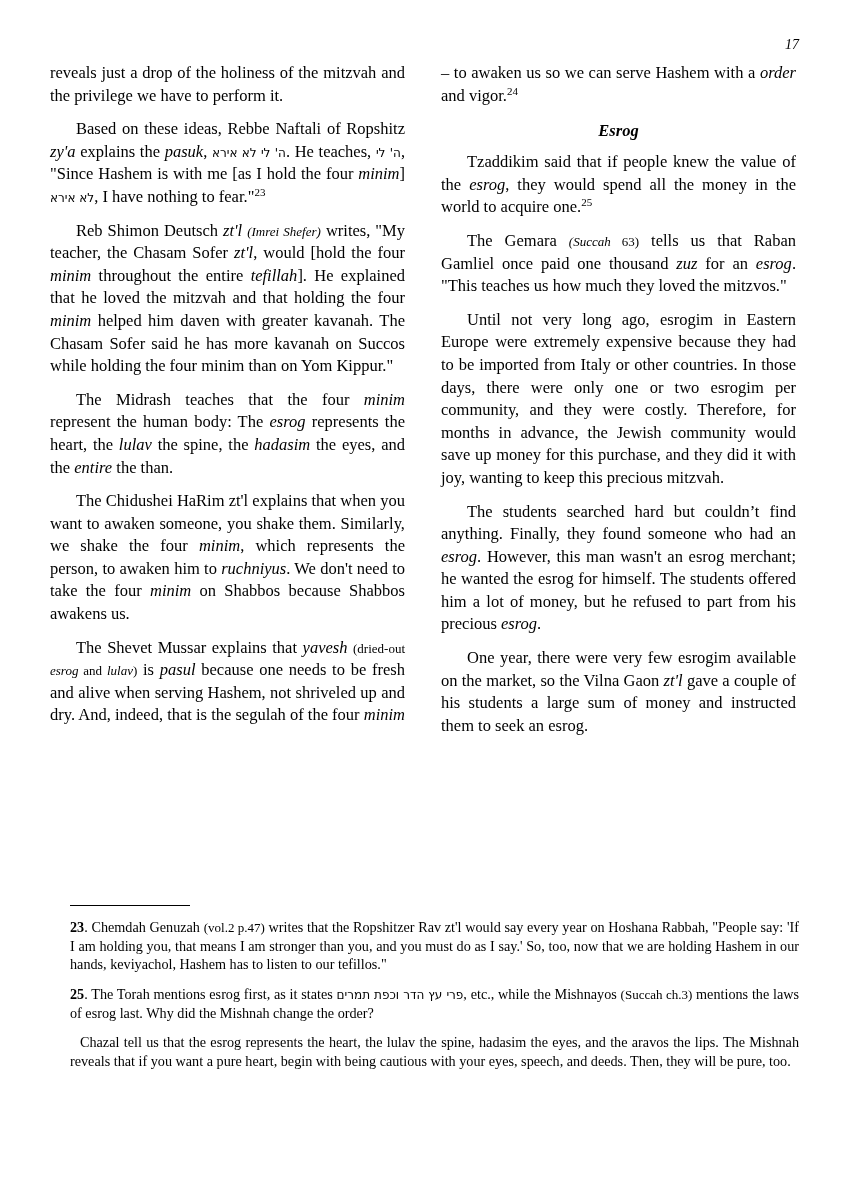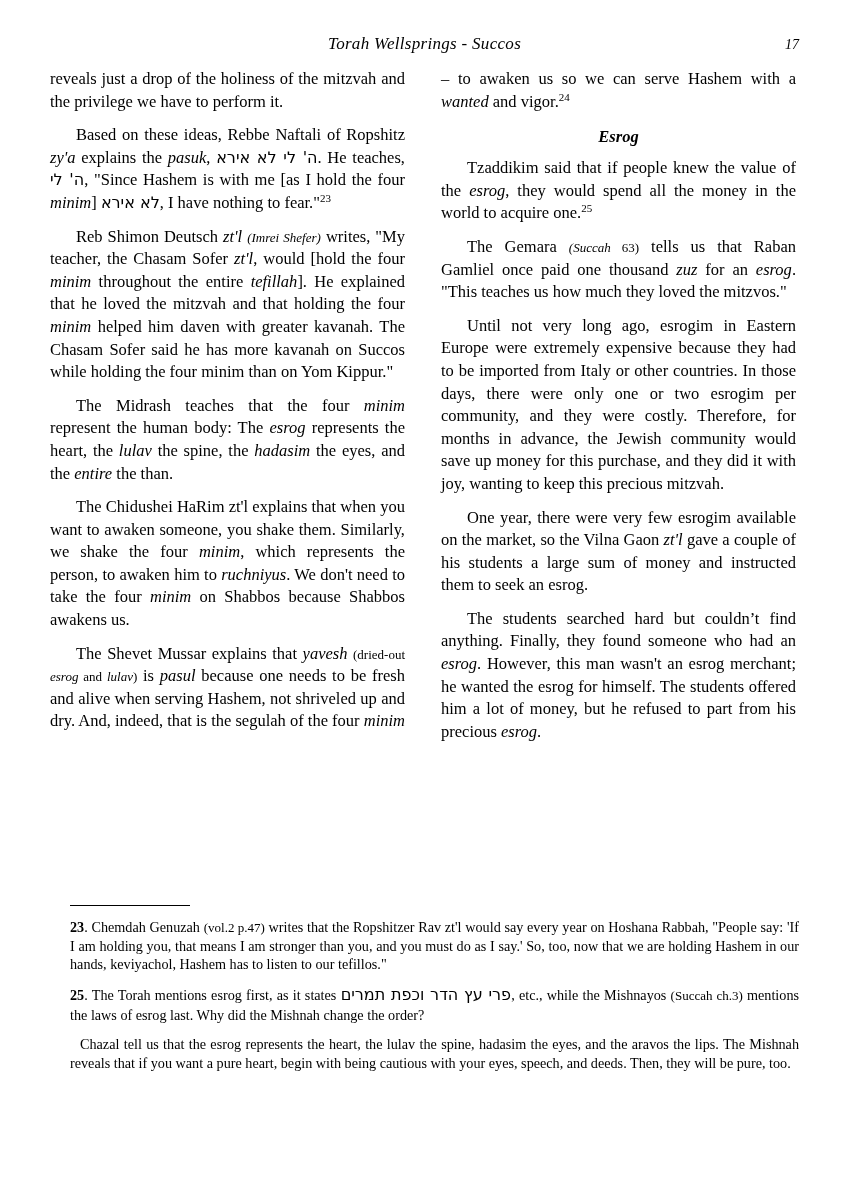--- a/index.html
+++ b/index.html
@@ -40,21 +40,21 @@
     position: absolute;
     right: 0;
     top: 9px;
     font-size: 14px;
     font-style: italic;
   }
   
   .columns {
     display: flex;
     gap: 36px;
-    margin-top: 6px;
+    margin-top: 0;
   }
   .col {
     width: 355px;
     flex: 0 0 355px;
   }
   p.para {
     margin: 0 0 11px 0;
     font-size: 16.5px;
     line-height: 1.37;
     text-align: justify;
@@ -71,21 +71,21 @@
   .sm {
     font-size: 13px;
   }
   .sup {
     font-size: 11px;
     vertical-align: super;
     line-height: 0;
   }
   .heb {
     font-family: "DejaVu Sans", sans-serif;
-    font-size: 16px;
+    font-size: 12px;
   }
   .section-head {
     text-align: center;
     font-style: italic;
     font-weight: bold;
     font-size: 16.5px;
     margin: 14px 0 10px 0;
   }
   
   .footnote-area {
@@ -114,41 +114,40 @@
   .fn-num {
     font-weight: bold;
   }
 </style>
 </head>
 <body>
 
 <div class="page">
 
   <div class="header">
-    <div class="header-title">Torah Wellsprings - Succos</div>
     <div class="page-number">17</div>
   </div>
 
   <div class="columns">
     <div class="col" id="col-left">
         <p class="para noindent"><span>reveals just a drop of the holiness of the mitzvah and the privilege we have to perform it.</span></p>
         <p class="para"><span>Based on these ideas, Rebbe Naftali of Ropshitz </span><span class="it">zy'a</span><span> explains the </span><span class="it">pasuk</span><span>, </span><span class="heb">ה' לי לא אירא</span><span>. He teaches, </span><span class="heb">ה' לי</span><span>, "Since Hashem is with me [as I hold the four </span><span class="it">minim</span><span>] </span><span class="heb">לא אירא</span><span>, I have nothing to fear."</span><span class="sup">23</span></p>
         <p class="para"><span>Reb Shimon Deutsch </span><span class="it">zt'l</span><span> </span><span class="it sm">(Imrei Shefer)</span><span> writes, "My teacher, the Chasam Sofer </span><span class="it">zt'l</span><span>, would [hold the four </span><span class="it">minim</span><span> throughout the entire </span><span class="it">tefillah</span><span>]. He explained that he loved the mitzvah and that holding the four </span><span class="it">minim</span><span> helped him daven with greater kavanah. The Chasam Sofer said he has more kavanah on Succos while holding the four minim than on Yom Kippur."</span></p>
         <p class="para"><span>The Midrash teaches that the four </span><span class="it">minim</span><span> represent the human body: The </span><span class="it">esrog</span><span> represents the heart, the </span><span class="it">lulav</span><span> the spine, the </span><span class="it">hadasim</span><span> the eyes, and the </span><span class="it">entire</span><span> the than.</span></p>
         <p class="para"><span>The Chidushei HaRim zt'l explains that when you want to awaken someone, you shake them. Similarly, we shake the four </span><span class="it">minim</span><span>, which represents the person, to awaken him to </span><span class="it">ruchniyus</span><span>. We don't need to take the four </span><span class="it">minim</span><span> on Shabbos because Shabbos awakens us.</span></p>
         <p class="para"><span>The Shevet Mussar explains that </span><span class="it">yavesh</span><span> </span><span class="sm">(dried-out </span><span class="it sm">esrog</span><span class="sm"> and </span><span class="it sm">lulav</span><span class="sm">)</span><span> is </span><span class="it">pasul</span><span> because one needs to be fresh and alive when serving Hashem, not shriveled up and dry. And, indeed, that is the segulah of the four </span><span class="it">minim</span></p>
       </div>
     <div class="col" id="col-right">
-        <p class="para noindent"><span>– to awaken us so we can serve Hashem with a </span><span class="it">wanted</span><span> and vigor.</span><span class="sup">24</span></p>
+        <p class="para noindent"><span>– to awaken us so we can serve Hashem with a </span><span class="it">order</span><span> and vigor.</span><span class="sup">24</span></p>
         <div class="section-head">Esrog</div>
         <p class="para"><span>Tzaddikim said that if people knew the value of the </span><span class="it">esrog</span><span>, they would spend all the money in the world to acquire one.</span><span class="sup">25</span></p>
         <p class="para"><span>The Gemara </span><span class="it sm">(Succah</span><span class="sm"> 63)</span><span> tells us that Raban Gamliel once paid one thousand </span><span class="it">zuz</span><span> for an </span><span class="it">esrog</span><span>. "This teaches us how much they loved the mitzvos."</span></p>
         <p class="para"><span>Until not very long ago, esrogim in Eastern Europe were extremely expensive because they had to be imported from Italy or other countries. In those days, there were only one or two esrogim per community, and they were costly. Therefore, for months in advance, the Jewish community would save up money for this purchase, and they did it with joy, wanting to keep this precious mitzvah.</span></p>
+        <p class="para"><span>The students searched hard but couldn’t find anything. Finally, they found someone who had an </span><span class="it">esrog</span><span>. However, this man wasn't an esrog merchant; he wanted the esrog for himself. The students offered him a lot of money, but he refused to part from his precious </span><span class="it">esrog</span><span>.</span></p>
         <p class="para"><span>One year, there were very few esrogim available on the market, so the Vilna Gaon </span><span class="it">zt'l</span><span> gave a couple of his students a large sum of money and instructed them to seek an esrog.</span></p>
-        <p class="para"><span>The students searched hard but couldn’t find anything. Finally, they found someone who had an </span><span class="it">esrog</span><span>. However, this man wasn't an esrog merchant; he wanted the esrog for himself. The students offered him a lot of money, but he refused to part from his precious </span><span class="it">esrog</span><span>.</span></p>
       </div>
   </div>
 
   <div class="footnote-area">
     <div class="fn-rule"></div>
     <div id="footnotes">
         <p class="footnote"><span class="fn-num">23</span><span>. Chemdah Genuzah </span><span class="sm">(vol.2 p.47)</span><span> writes that the Ropshitzer Rav zt'l would say every year on Hoshana Rabbah, "People say: 'If I am holding you, that means I am stronger than you, and you must do as I say.' So, too, now that we are holding Hashem in our hands, keviyachol, Hashem has to listen to our tefillos."</span></p>
         <p class="footnote"><span class="fn-num">25</span><span>. The Torah mentions esrog first, as it states </span><span class="heb">פרי עץ הדר וכפת תמרים</span><span>, etc., while the Mishnayos </span><span class="sm">(Succah ch.3)</span><span> mentions the laws of esrog last. Why did the Mishnah change the order?</span></p>
         <p class="footnote last"><span>Chazal tell us that the esrog represents the heart, the lulav the spine, hadasim the eyes, and the aravos the lips. The Mishnah reveals that if you want a pure heart, begin with being cautious with your eyes, speech, and deeds. Then, they will be pure, too.</span></p>
       </div>

